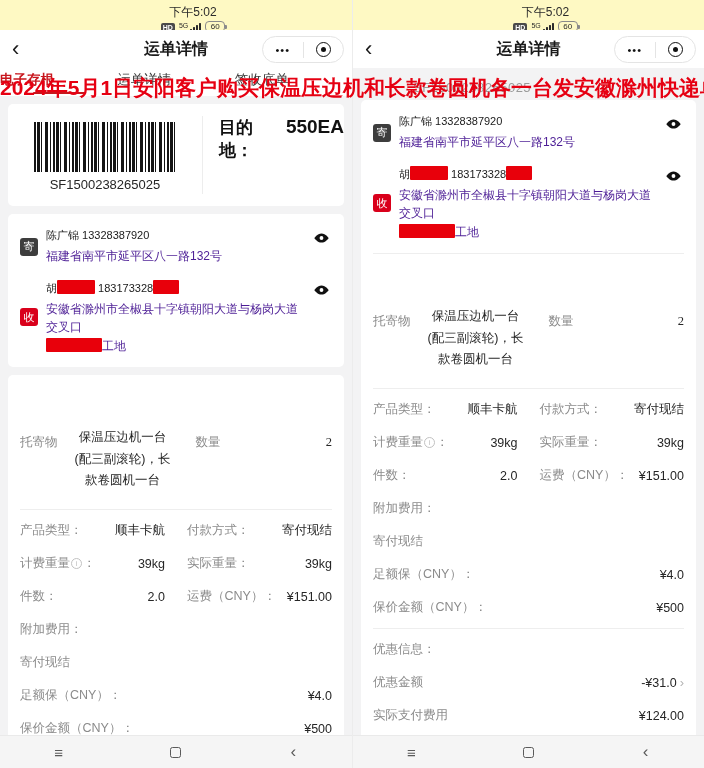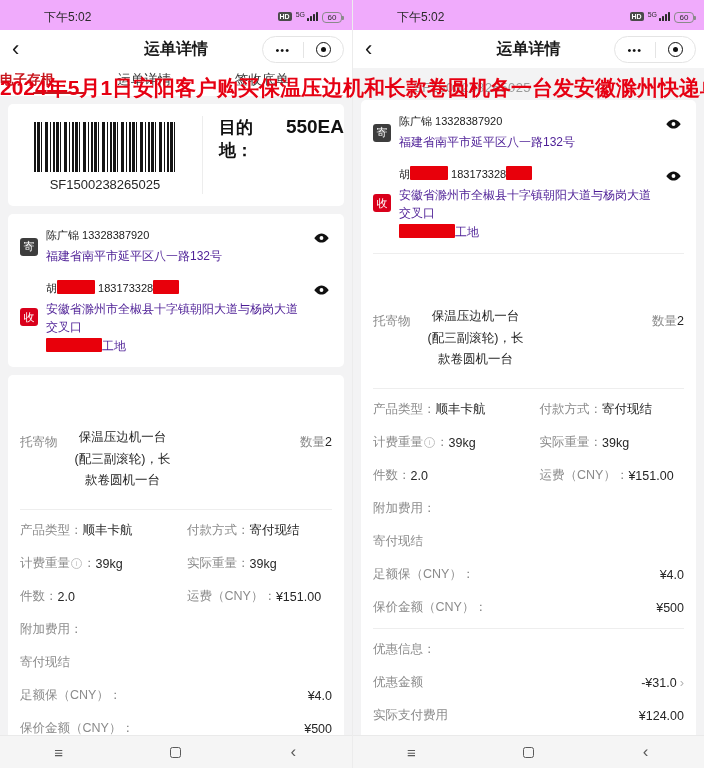--- a/index.html
+++ b/index.html
@@ -2,23 +2,23 @@
 <html><head>
 <meta charset="utf-8">
 <style>
   * { margin:0; padding:0; box-sizing:border-box; }
   body { font-family:"Liberation Sans","DejaVu Sans",sans-serif; background:#ddd; }
   .root { position:relative; width:704px; height:768px; background:#fff; display:flex; overflow:hidden; }
   .phone { position:relative; width:352px; height:768px; background:#f3f3f4; overflow:hidden; }
   .phone.right { border-left:1px solid #ececec; }
 
   
-  .statusbar { height:30px; background:#f0abfc; display:flex; align-items:center; justify-content:space-between; padding:4px 10px 0 44px; }
+  .statusbar { height:30px; background:#fef9c3; display:flex; align-items:center; justify-content:space-between; padding:4px 10px 0 44px;flex-direction:column; }
   .sb-time { font-size:12px; color:#2b2b2b; }
-  .sb-right { display:flex; align-items:flex-start; gap:4px; }
+  .sb-right { display:flex; align-items:flex-end; gap:4px; }
   .hd-badge { background:#4a4a4a; color:#fff; font-size:7px; font-weight:bold; border-radius:2px; padding:1px 2px; line-height:1; }
   .sig-wrap { display:flex; align-items:flex-end; gap:2px; }
   .sig-5g { font-size:7px; color:#2b2b2b; transform:translateY(-3px); }
   .bars { display:flex; align-items:flex-end; gap:1px; }
   .bars i { display:block; width:2px; background:#2b2b2b; border-radius:0.5px; }
   .bars i:nth-child(1){height:3px}.bars i:nth-child(2){height:5px}.bars i:nth-child(3){height:7px}.bars i:nth-child(4){height:9px}
   .battery { position:relative; border:1px solid #8a8a8a; border-radius:4px; min-width:20px; height:11px; font-size:8px; color:#2b2b2b; display:flex; align-items:center; justify-content:center; padding:0 2px; }
   .battery::after { content:""; position:absolute; right:-3px; top:3px; width:2px; height:4px; background:#8a8a8a; border-radius:0 1px 1px 0; }
 
   
@@ -68,26 +68,26 @@
   .eye { position:absolute; right:2px; top:2px; cursor:pointer; }
   .redact { display:inline-block; background:#e8000b; height:14px; vertical-align:-2px; border-radius:1px; }
   .rw34{width:38px} .rw26{width:26px} .rw52{width:56px}
 
   
   .section { padding:4px 12px; }
   .divider { border-top:1px solid #eeeeee; margin:0 12px; }
   .consign { display:flex; align-items:center; padding:14px 0; font-size:12.5px; }
   .consign-label { color:#8b8b8b; flex:none; }
   .consign-value { width:118px; text-align:center; color:#262626; line-height:1.7; margin-left:6px;margin-top:34px; }
-  .consign-right { flex:1; display:flex; justify-content:flex-end; align-items:center; margin-left:14px; }
+  .consign-right { flex:1; display:flex; justify-content:space-between; align-items:center; margin-left:14px;font-family:Liberation Serif, serif; }
   .consign-right .lab { color:#8b8b8b; }
   .consign-right .val { color:#262626; }
 
   .kv2 { display:flex; padding:8px 0; font-size:12.5px; }
-  .kv2 .col { flex:1; display:flex; align-items:center; }
+  .kv2 .col { flex:1; display:flex; justify-content:space-between; align-items:center; }
   .kv2 .col:first-child { margin-right:22px; }
   .kv1 { display:flex; justify-content:space-between; align-items:center; padding:8px 0; font-size:12.5px; }
   .lab { color:#8b8b8b; display:flex; align-items:center; }
   .val { color:#262626; }
   .info-i { display:inline-flex; align-items:center; justify-content:center; width:11px; height:11px; border:1px solid #c2c2c2; border-radius:50%; color:#c2c2c2; font-size:8px; line-height:1; margin:0 1px; }
   .chev { color:#b5b5b5; font-size:13px; margin-left:3px; }
 
   
   .androidbar { position:absolute; left:0; right:0; bottom:0; height:33px; background:#f5f5f5; border-top:1px solid #eaeaea; display:flex; align-items:center; z-index:50; }
   .an-btn { flex:1; display:flex; align-items:center; justify-content:center; color:#5a5a5a; cursor:pointer; }

